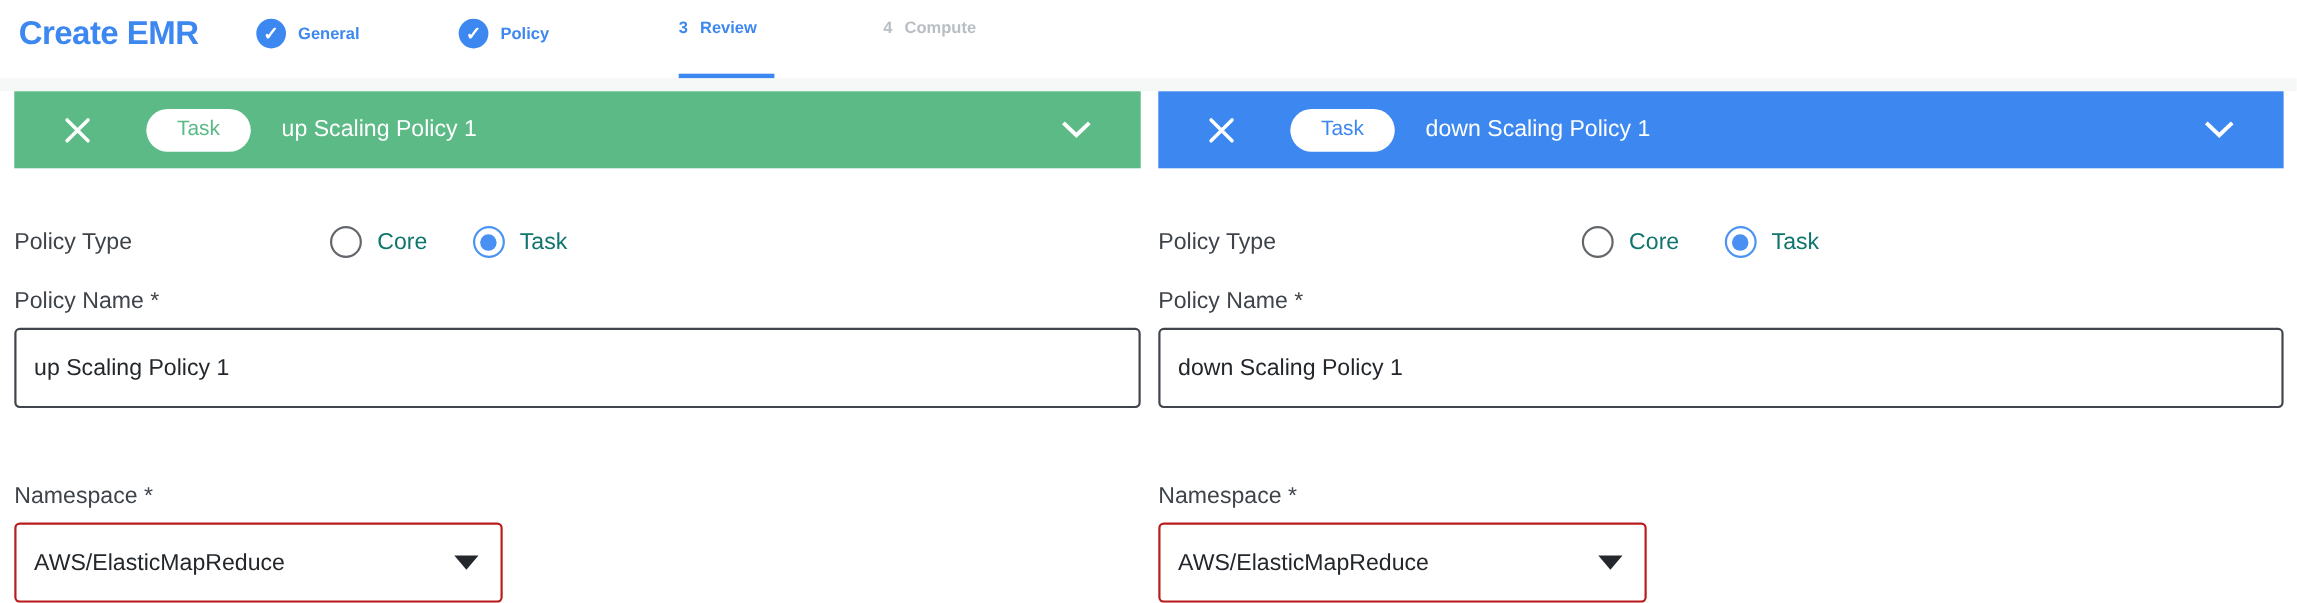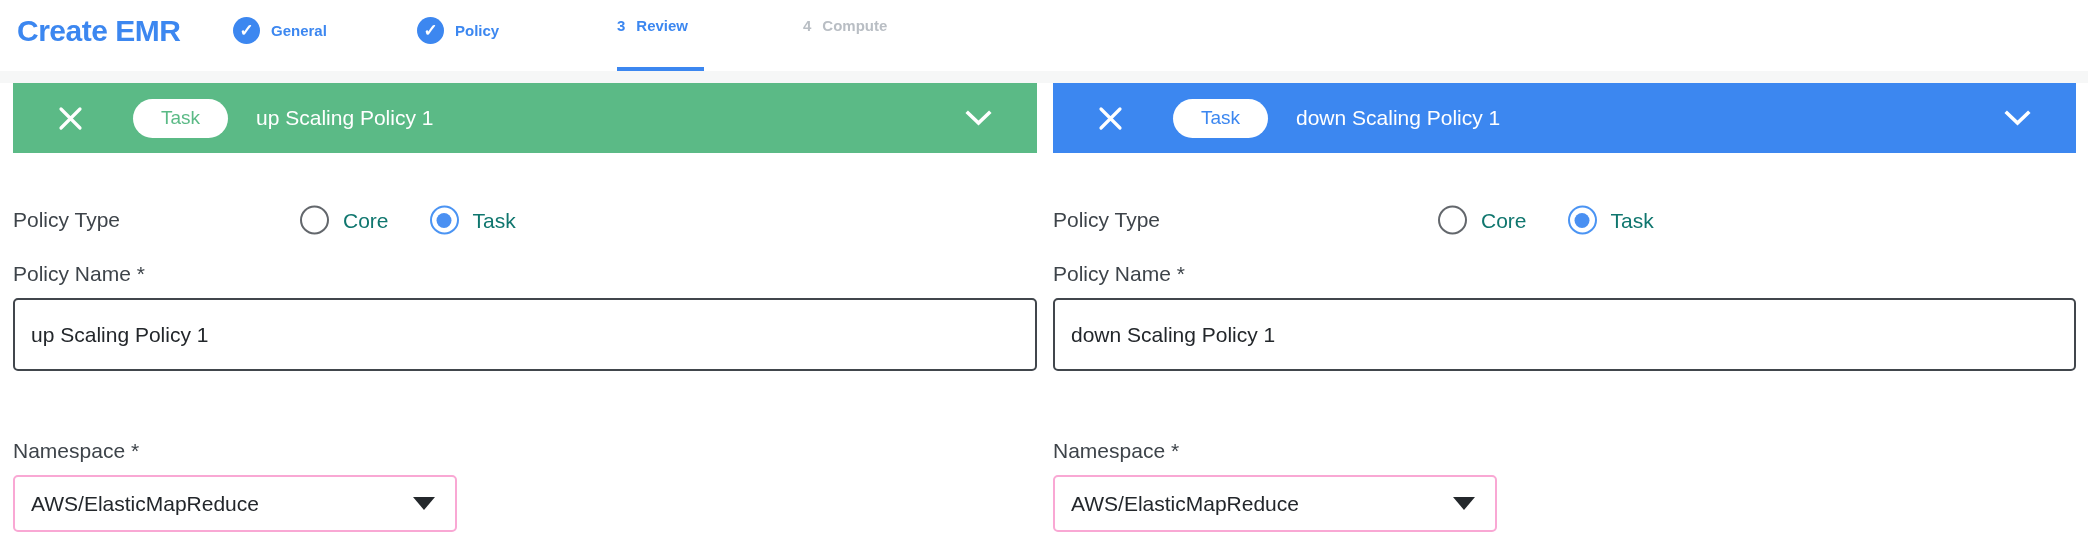--- a/index.html
+++ b/index.html
@@ -79,22 +79,22 @@
   .row-policy-name { margin-top: 26px; }
   .text-input {
     display: block; margin-top: 12px; width: 100%; height: 73px;
     border: 2px solid #41464c; border-radius: 5px; padding: 0 16px;
     font-family: "Liberation Sans", sans-serif; font-size: 21px; color: #23272b; background:#fff;
     outline: none;
   }
 
   .row-namespace { margin-top: 68px; }
   .select-box {
-    margin-top: 12px; width: 444px; height: 57px;
-    border: 2px solid #f9a8d4; border-radius: 5px; background:#fff;
+    margin-top: 12px; width: 444px; height: 73px;
+    border: 2px solid #b91c1c; border-radius: 5px; background:#fff;
     display: flex; align-items: center; justify-content: space-between;
     padding: 0 20px 0 16px; cursor: pointer;
   }
   .select-value { font-size: 21px; color: #23272b; }
   .caret-down {
     width: 0; height: 0; flex: none;
     border-left: 11px solid transparent; border-right: 11px solid transparent;
     border-top: 13px solid #24282c;
   }
 </style>

